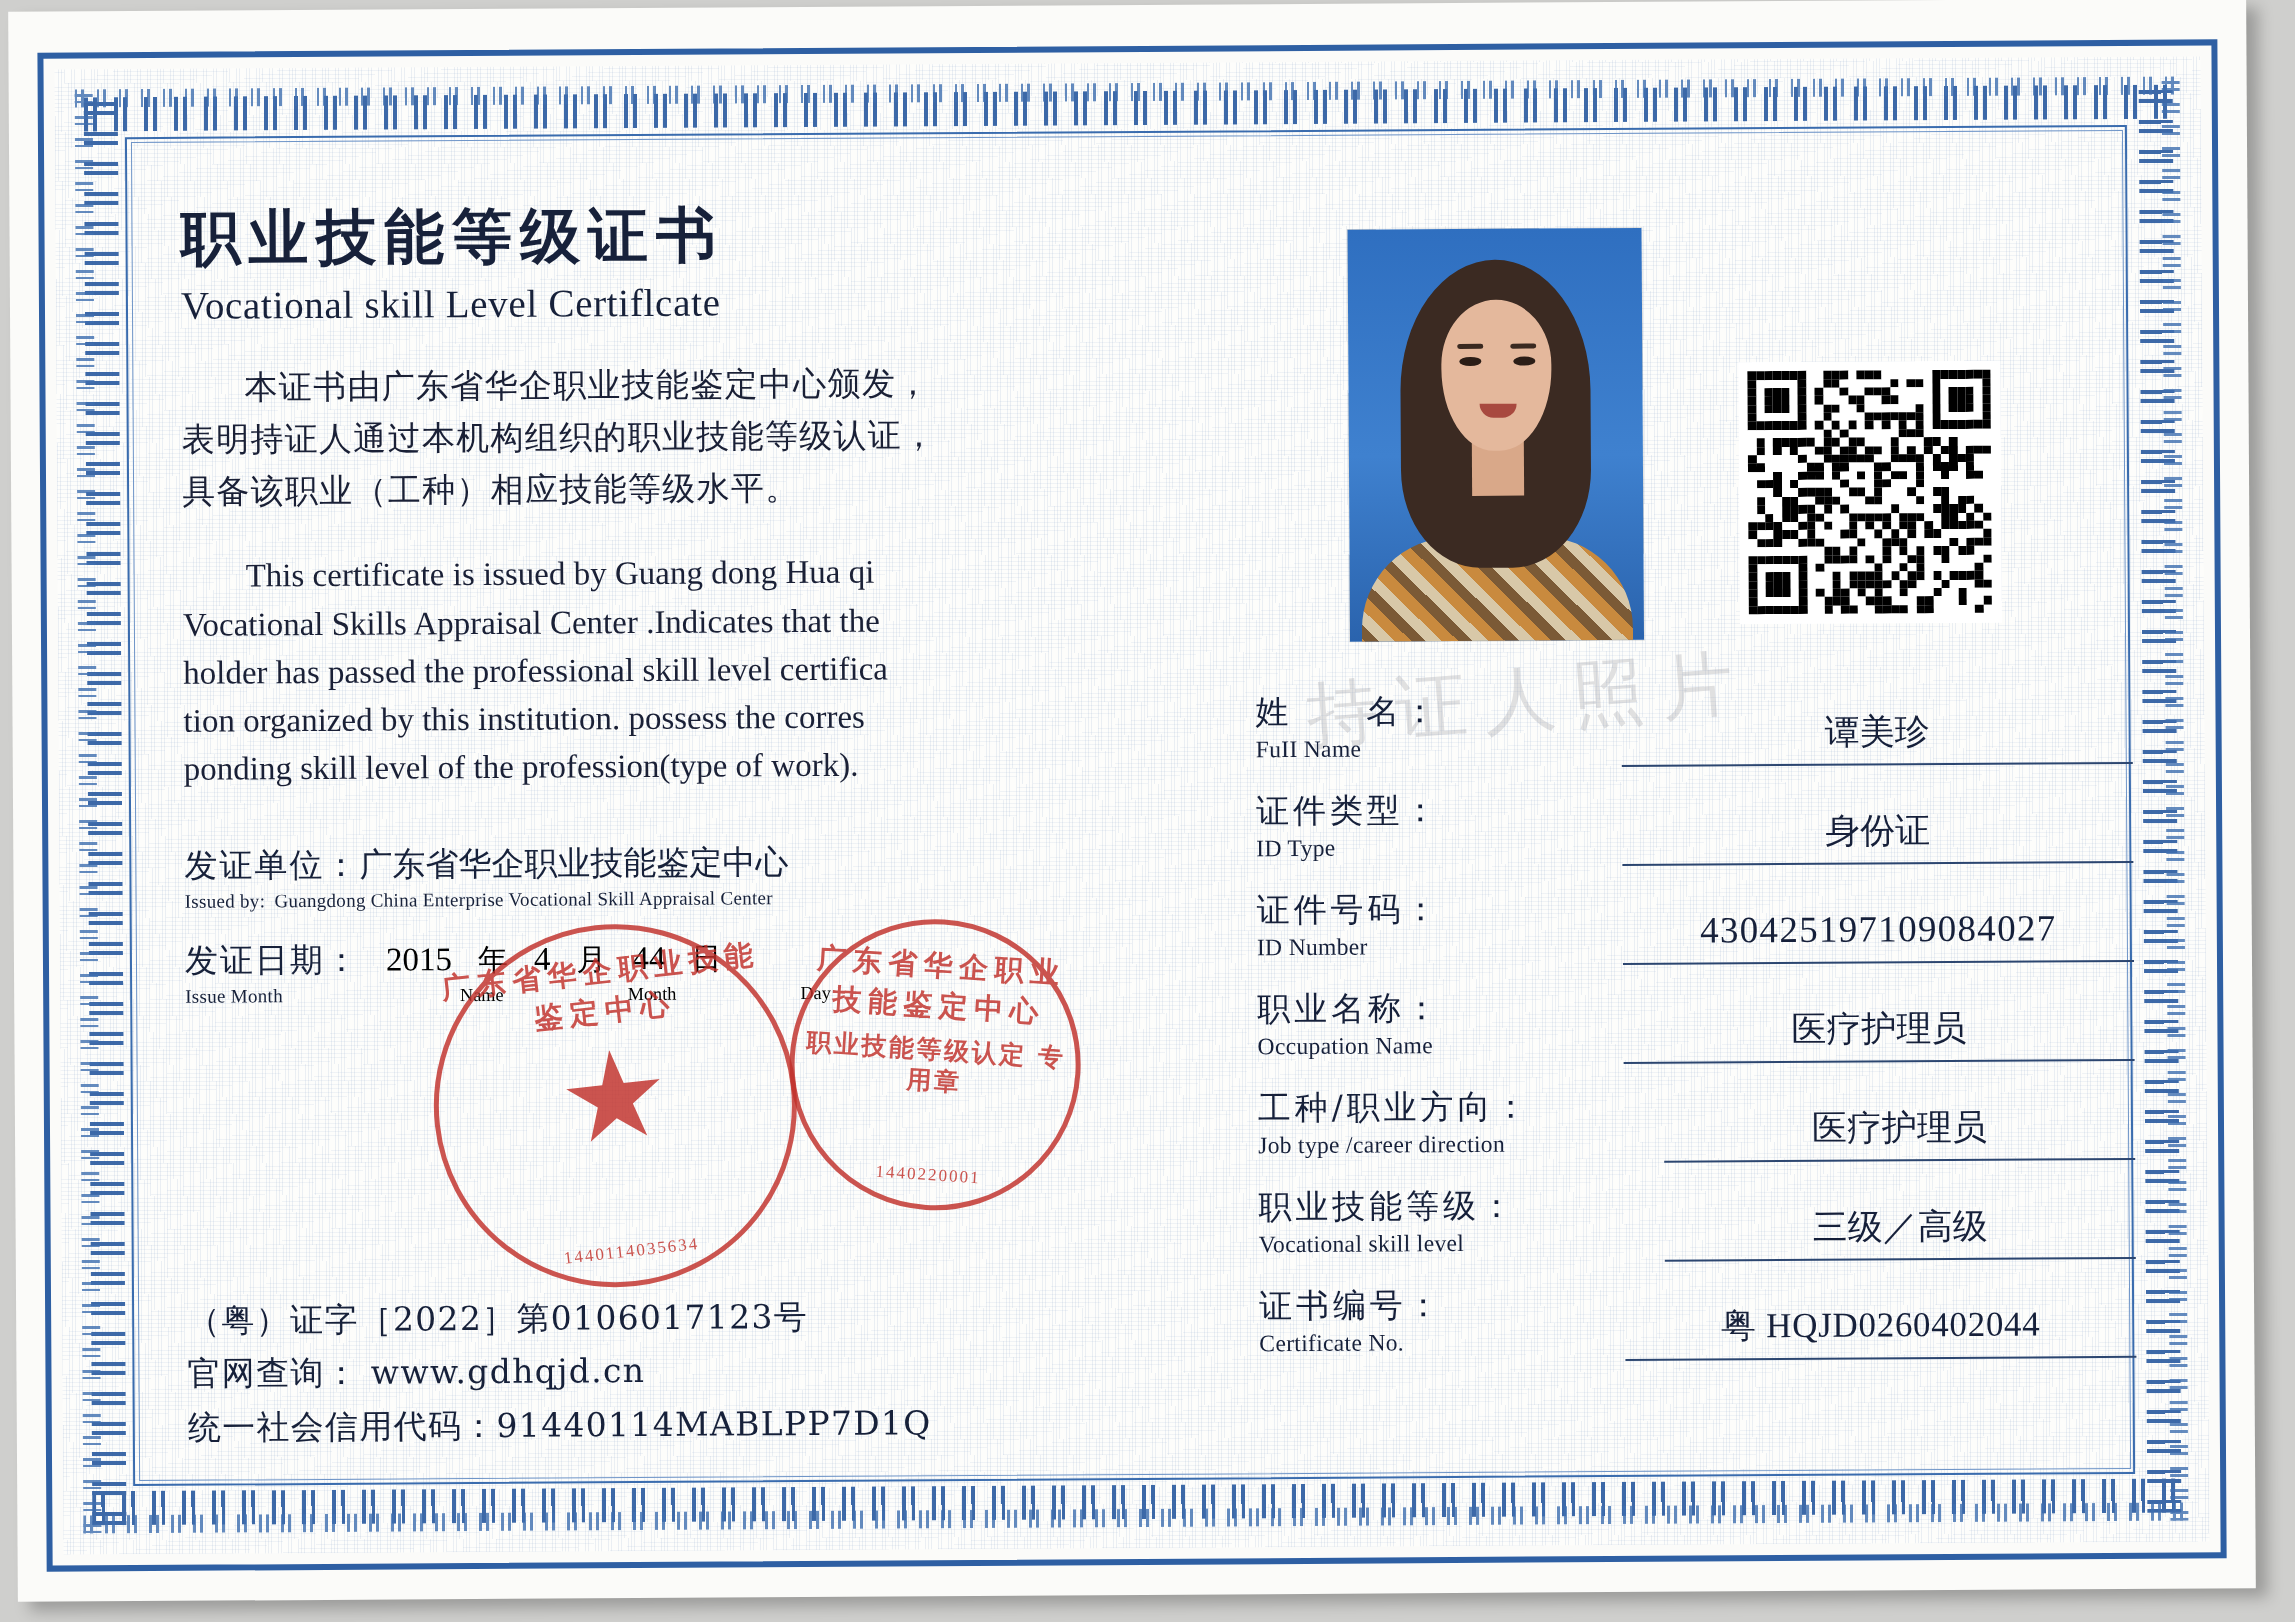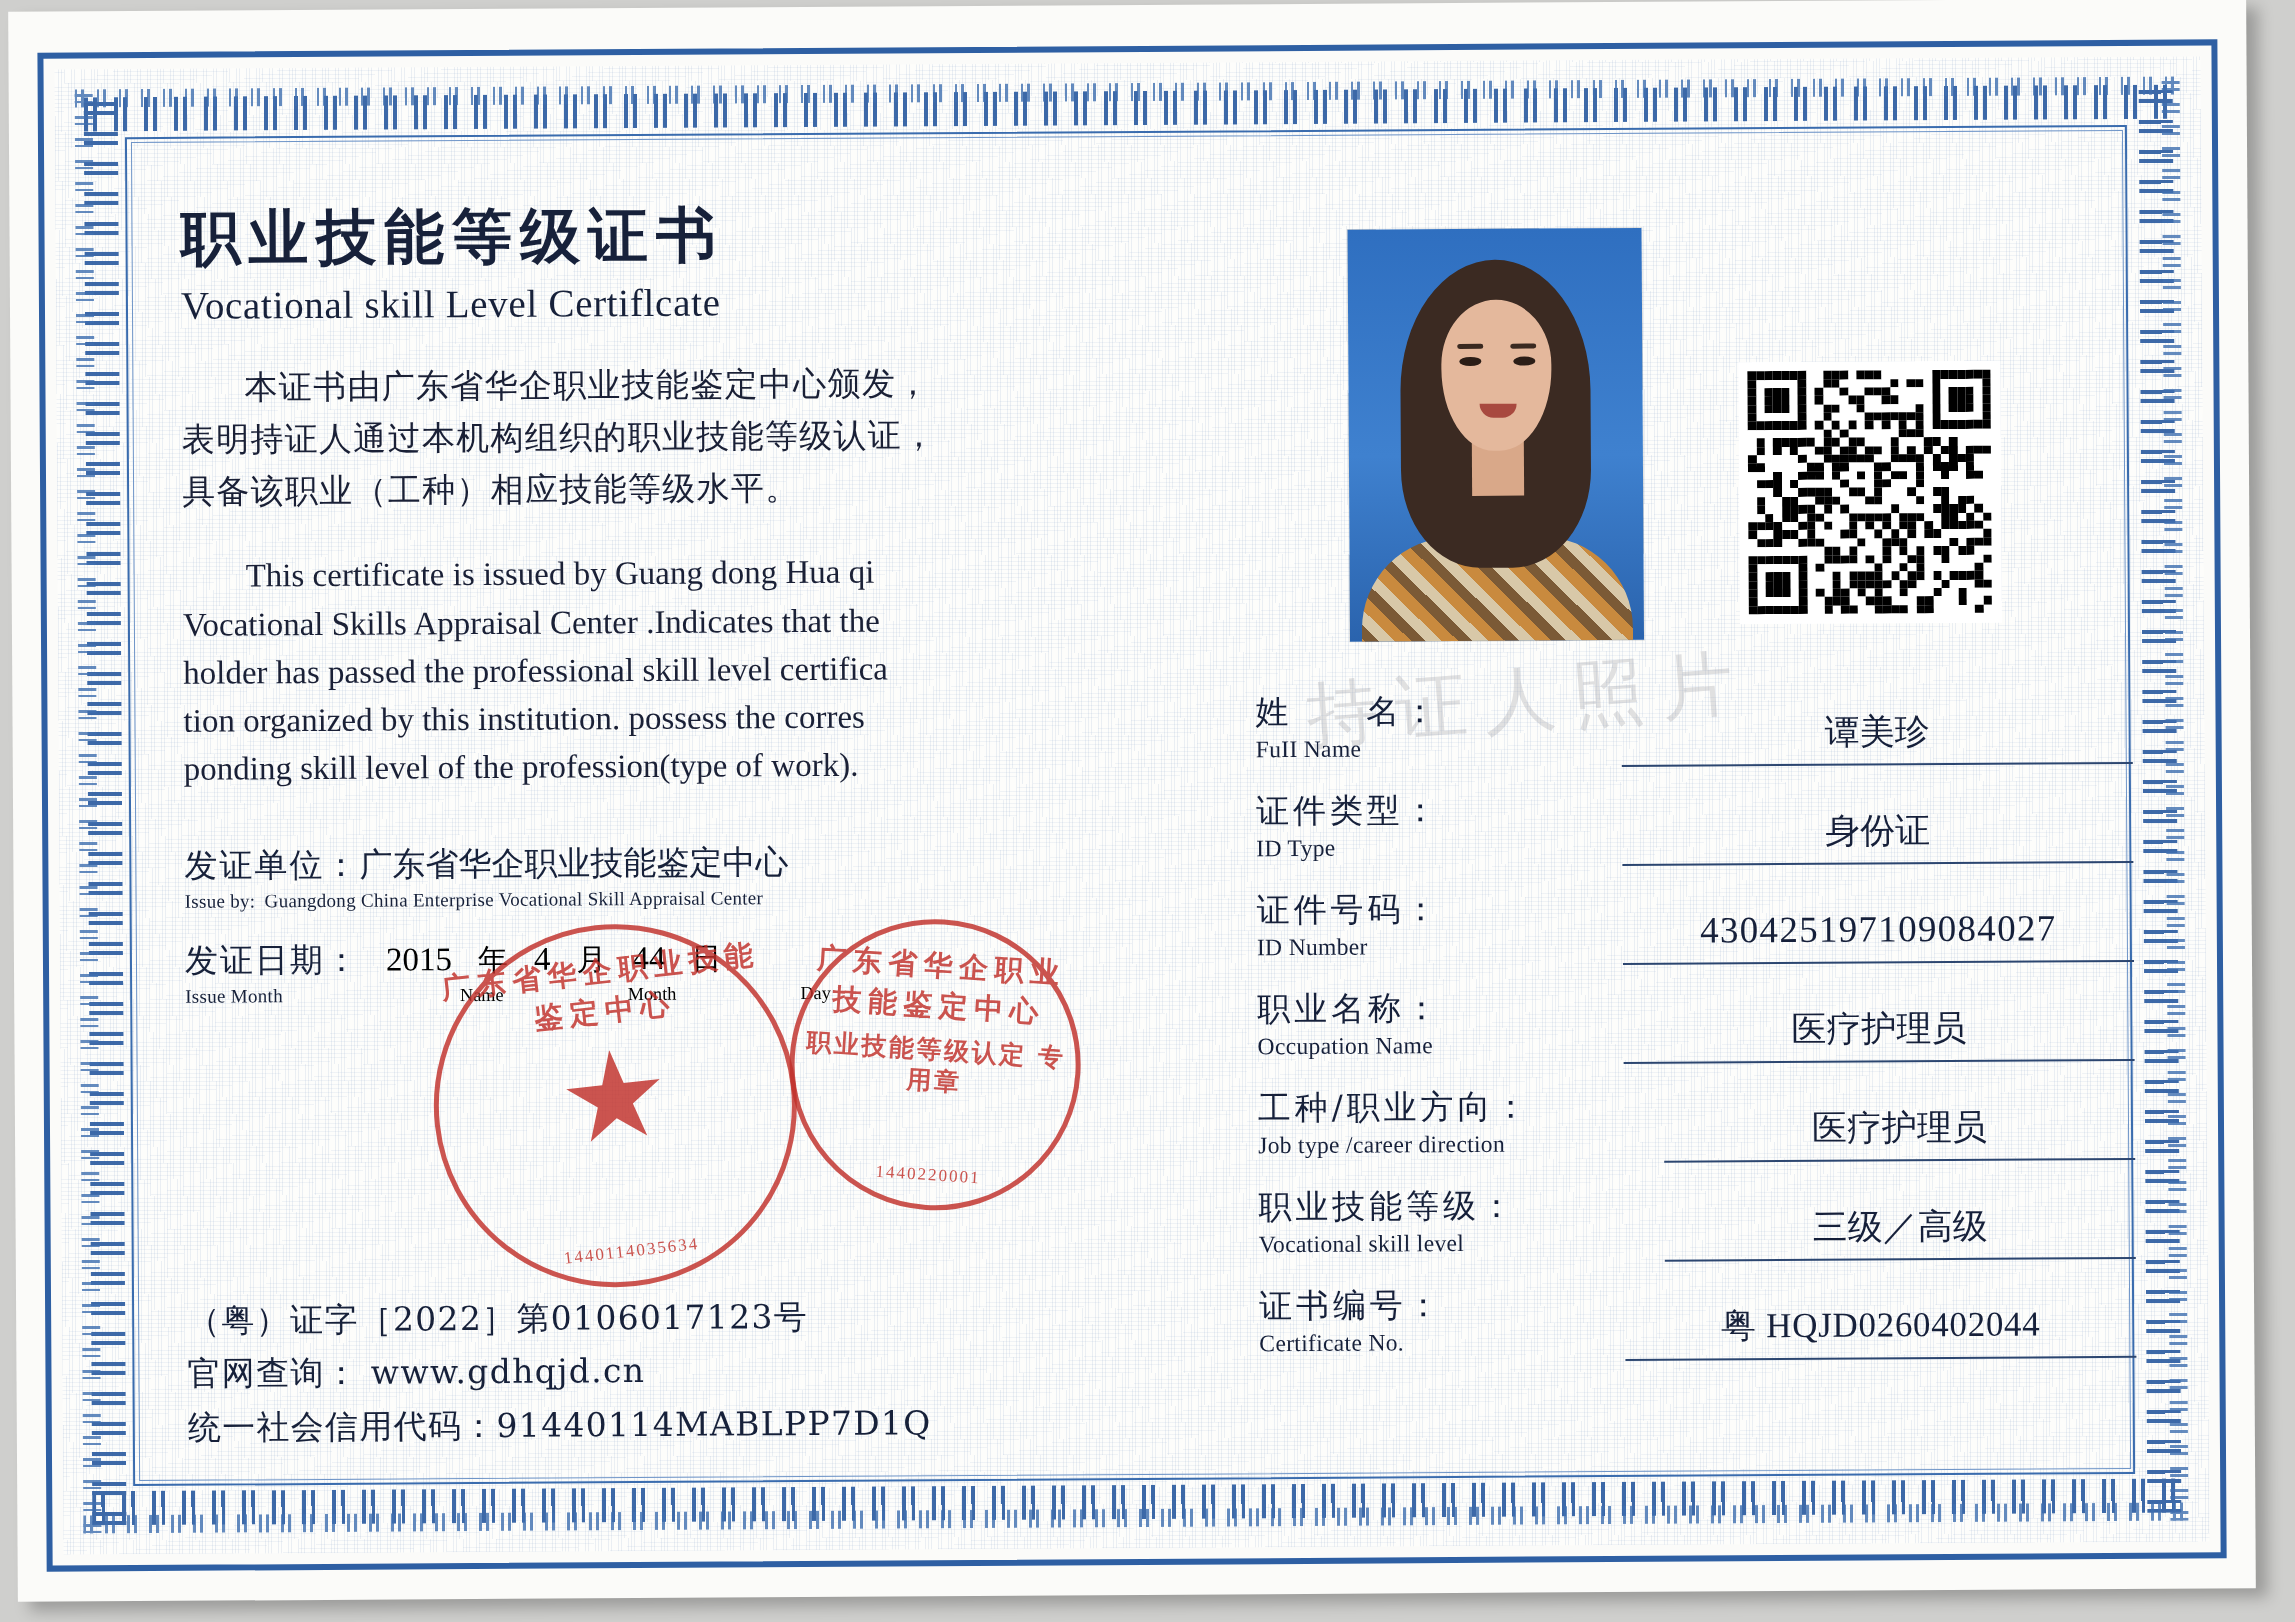--- a/index.html
+++ b/index.html
@@ -394,21 +394,21 @@
         <div>tion organized by this institution. possess the corres</div>
         <div>ponding  skill level of the profession(type of  work).</div>
       </div>
 
       <div class="issue-block">
         <div class="issue-row">
           <span class="issue-label-cn">发证单位：</span>
           <span class="issue-val">广东省华企职业技能鉴定中心</span>
         </div>
         <div class="issue-row">
-          <span class="issue-label-en">Issue by:</span>
+          <span class="issue-label-en">Issued by:</span>
           <span class="issue-label-en" style="margin-left:9.2px">Guangdong China Enterprise Vocational Skill Appraisal Center</span>
         </div>
 
         <div id="issue-date-row">
           <div class="date-seq">
             <span class="issue-label-cn">发证日期：</span>
             <span class="date-num">2015</span>
             <span class="date-unit-cn">年</span>
             <span class="date-num">4</span>
             <span class="date-unit-cn">月</span>

